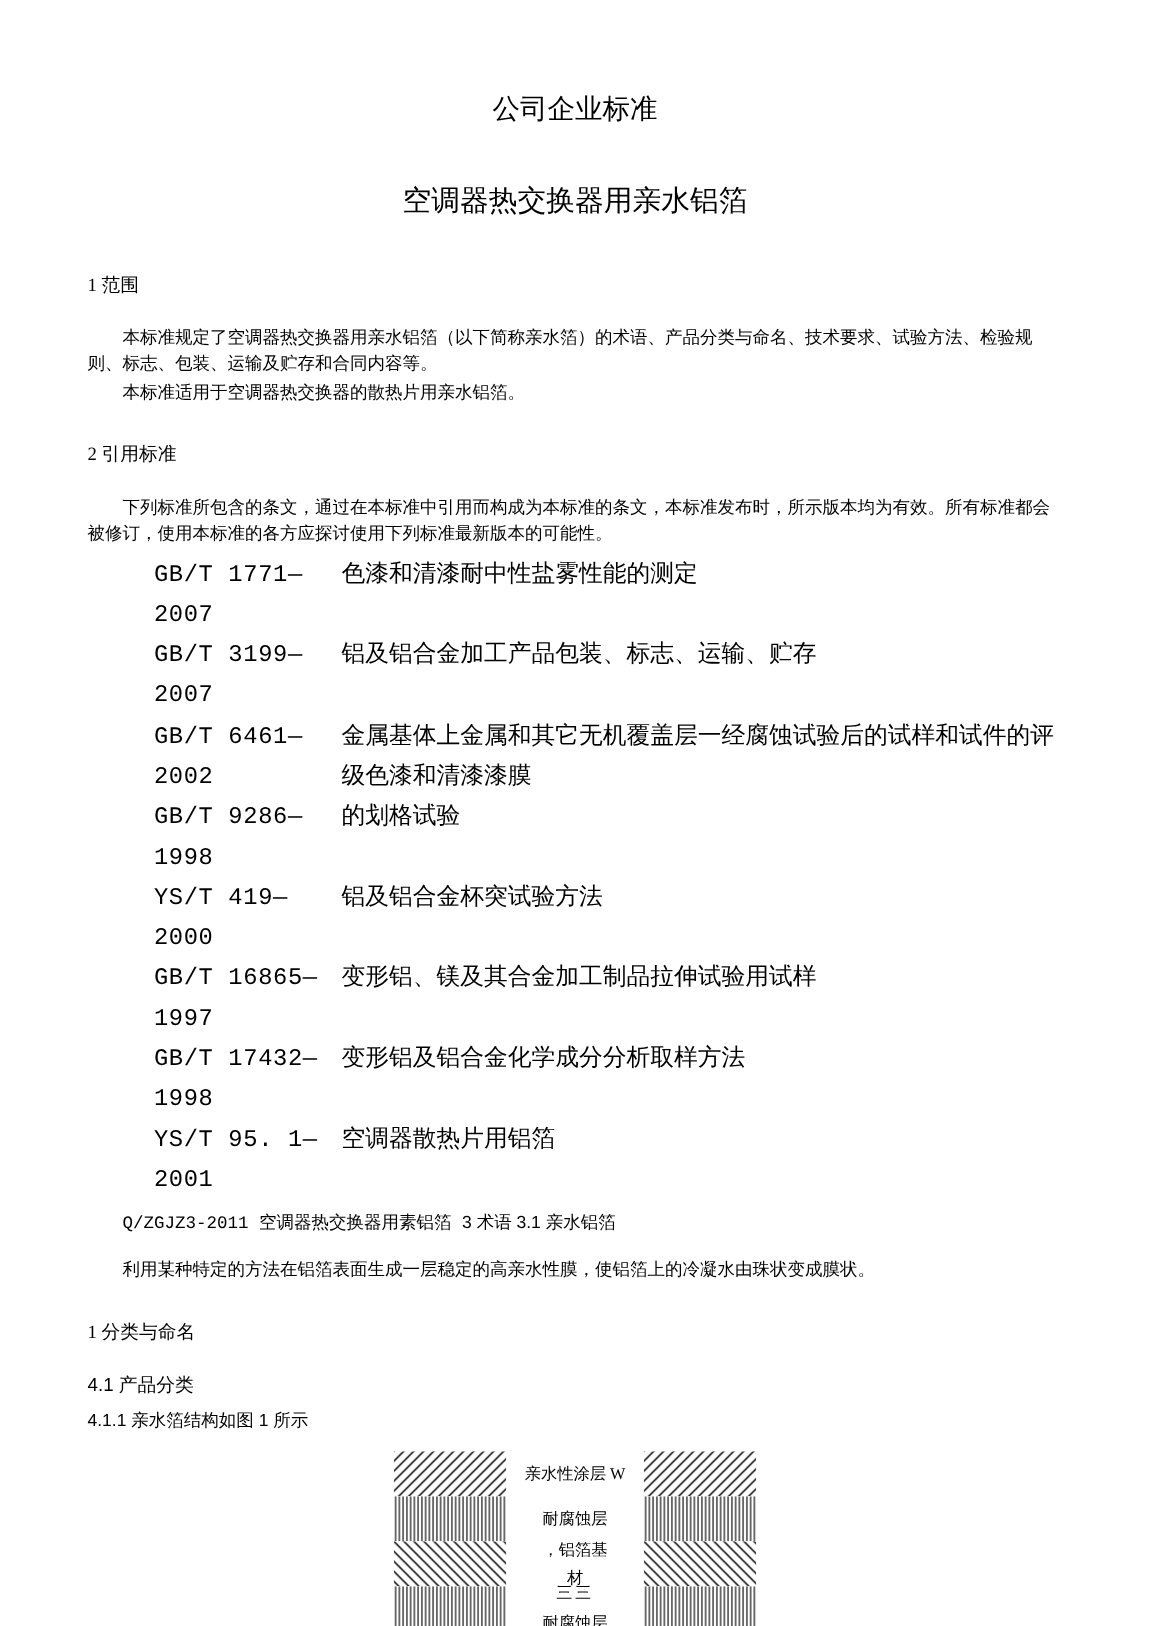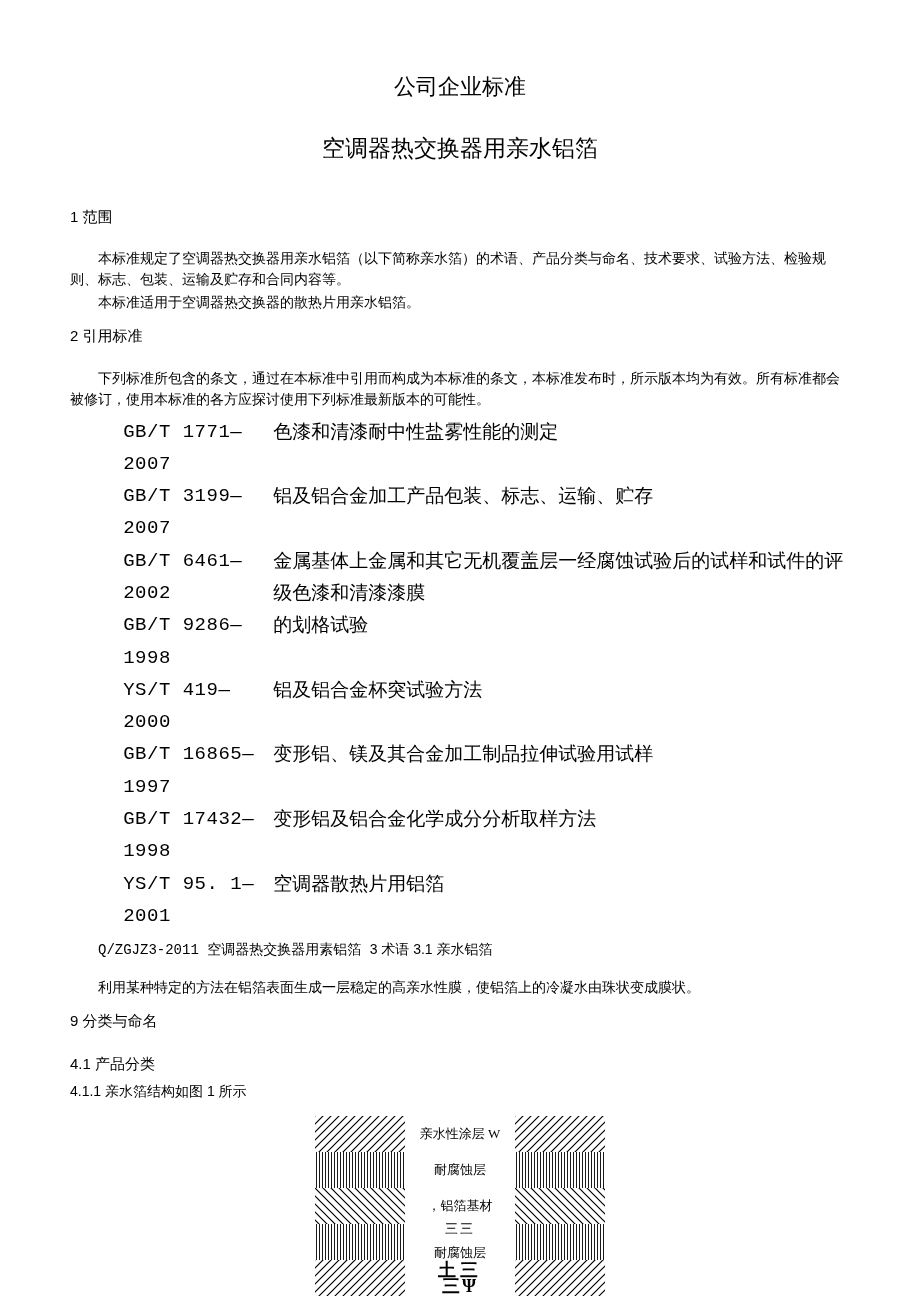--- a/index.html
+++ b/index.html
@@ -10,32 +10,32 @@
     margin: 0;
     padding: 70px 70px 60px 70px;
     width: 920px;
     box-sizing: border-box;
     line-height: 1.5;
   }
   .heading1 {
     font-family: "SimHei", "黑体", sans-serif;
     font-size: 22px;
     text-align: center;
-    margin-bottom: 28px;
+    margin-bottom: 40px;
   }
   .heading2 {
     font-family: "SimHei", "黑体", sans-serif;
     font-size: 23px;
     text-align: center;
     margin-bottom: 40px;
   }
   .sec-head {
-    font-family: Liberation Sans, sans-serif;
+    font-family: Liberation Serif, serif;
     font-size: 15px;
-    margin-top: 12px;
+    margin-top: 28px;
     margin-bottom: 20px;
   }
   .sub-head {
     font-family: "SimHei", "黑体", sans-serif;
     font-size: 15px;
     margin-top: 18px;
     margin-bottom: 6px;
   }
   .sub2-head {
     font-family: "SimHei", "黑体", sans-serif;
@@ -144,21 +144,21 @@
       <div class="std-code">YS/T 95. 1—2001</div>
       <div class="std-title">空调器散热片用铝箔</div>
     </div>
 </div>
 
 <p class="line3">
   <span style="font-family:'Courier New',monospace;margin-top:43px;">Q/ZGJZ3-2011 空调器热交换器用素铝箔 </span><span class="bold">3 术语 3.1 亲水铝箔</span>
 </p>
 <p class="para">利用某种特定的方法在铝箔表面生成一层稳定的高亲水性膜，使铝箔上的冷凝水由珠状变成膜状。</p>
 
-<div class="sec-head">9 分类与命名</div>
+<div class="sec-head">1 分类与命名</div>
 <div class="sub-head">4.1  产品分类</div>
 <div class="sub2-head">4.1.1  亲水箔结构如图 1 所示</div>
 
 <div class="figure">
 
   <div class="layer">
     <div class="hatch">
       <svg width="90" height="36">
           <defs>
             <pattern id="p1" width="8" height="8" patternUnits="userSpaceOnUse">
@@ -203,21 +203,21 @@
     <div class="hatch">
       <svg width="90" height="36">
           <defs>
             <pattern id="p3" width="8" height="8" patternUnits="userSpaceOnUse">
               <path d="M-2,6 l4,4 M0,0 l8,8 M6,-2 l4,4" stroke="#000" stroke-width="1.2"></path>
             </pattern>
           </defs>
           <rect width="90" height="36" fill="url(#p3)"></rect>
         </svg>
     </div>
-    <div class="mid" style="line-height:1.1;">
+    <div class="mid" style="flex-direction:column;line-height:1.1;justify-content:space-between;">
       <span>，铝箔基</span>
       <span>材</span>
     </div>
     <div class="hatch">
       <svg width="90" height="36">
           <rect width="90" height="36" fill="url(#p3)"></rect>
         </svg>
     </div>
   </div>
 

